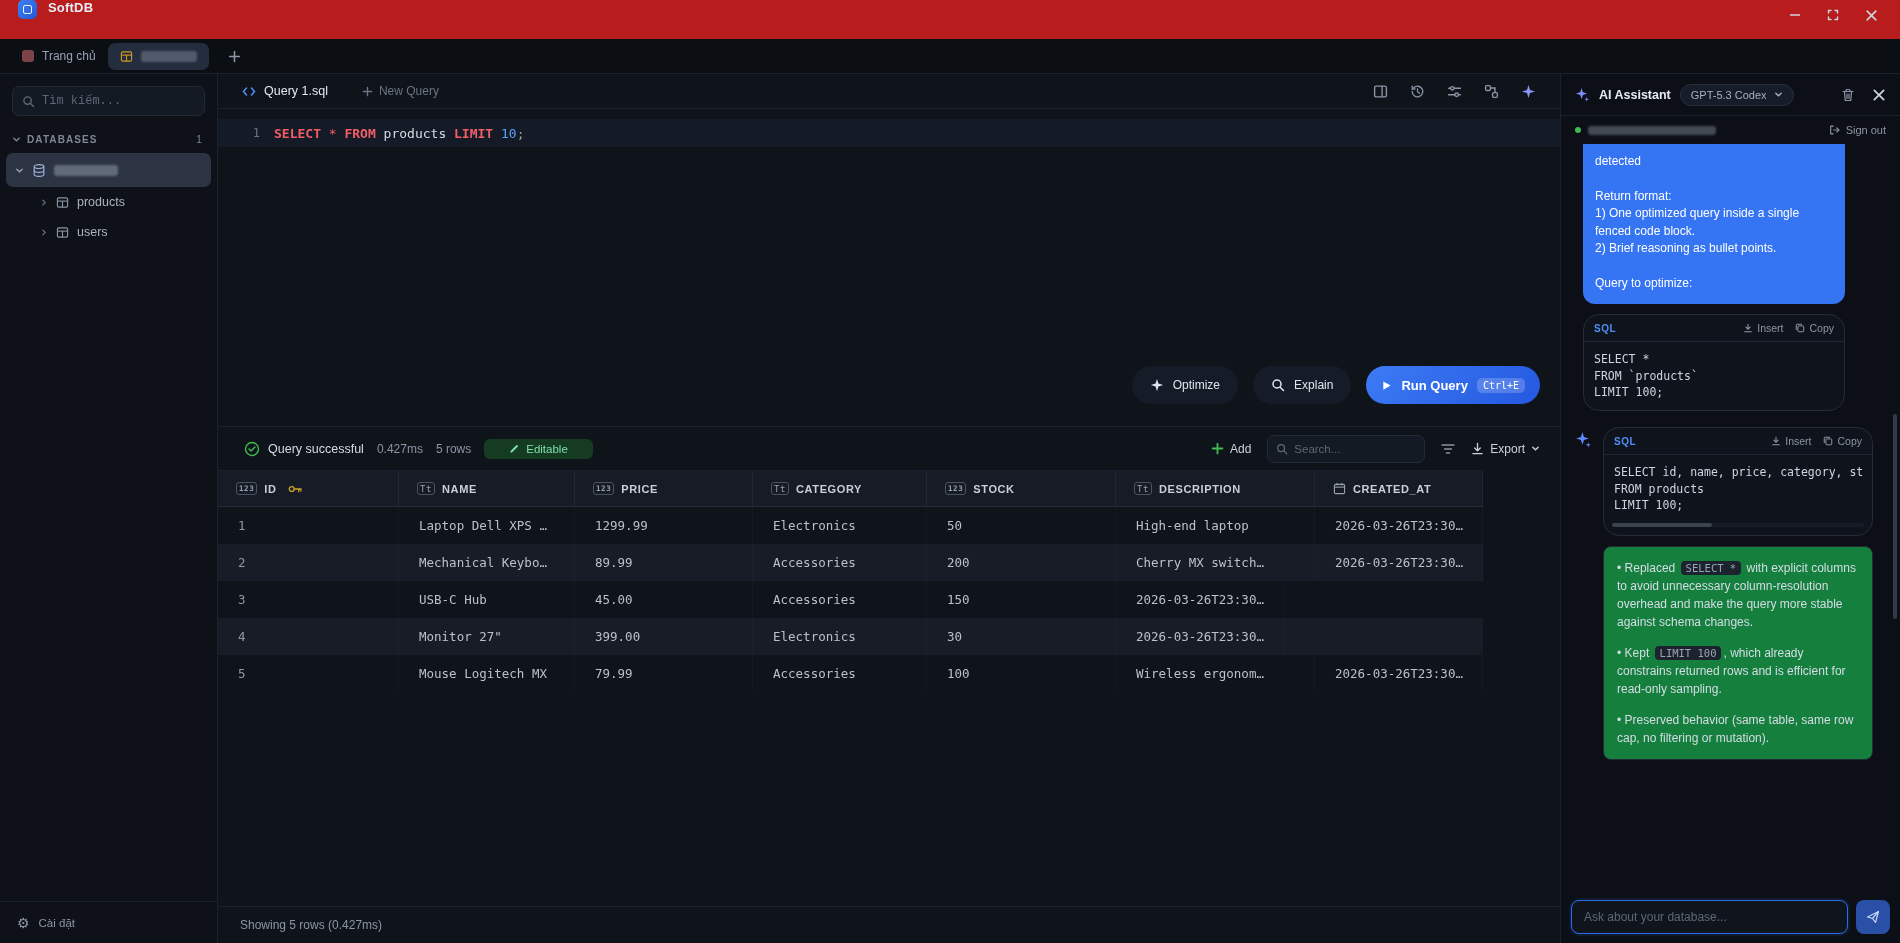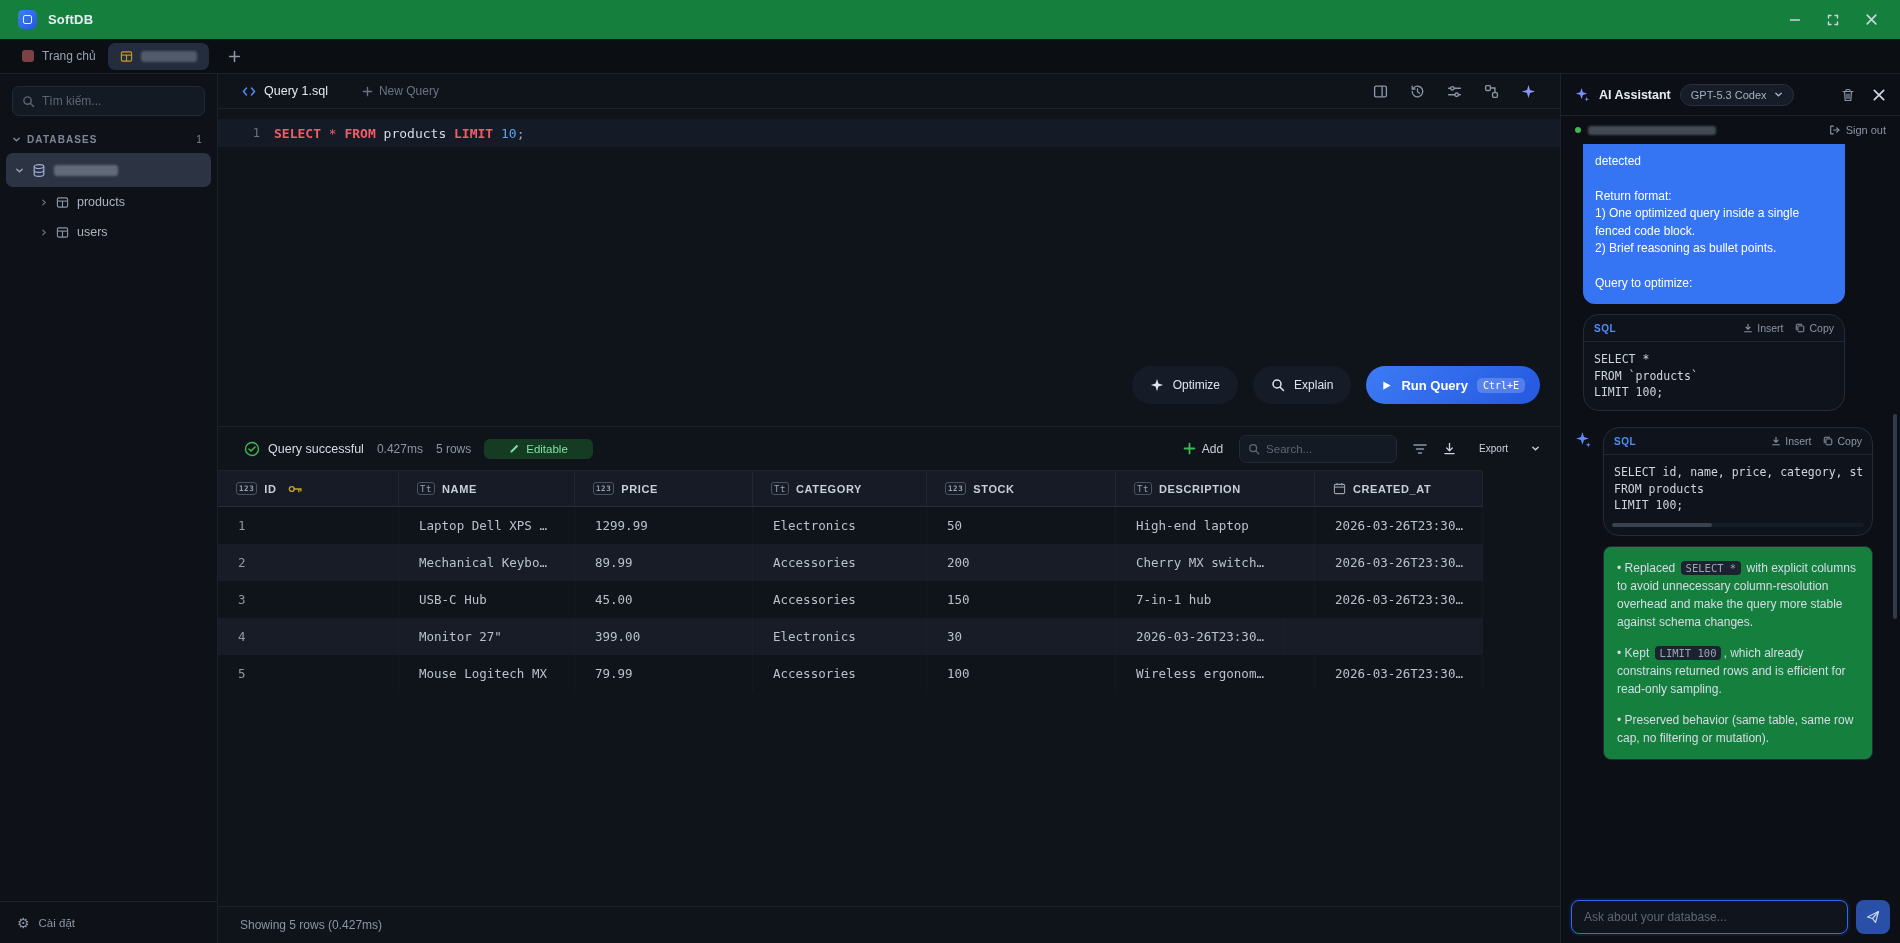--- a/index.html
+++ b/index.html
@@ -4,21 +4,21 @@
 <style>
 *{margin:0;padding:0;box-sizing:border-box}
 html,body{width:1900px;height:943px}
 body{background:#0b0e13;font-family:"Liberation Sans",sans-serif;color:#e2e8f0;overflow:hidden;font-size:13px}
 svg{display:block}
 [data-interactable="true"]{cursor:pointer}
 input{cursor:text}
 .window{display:flex;flex-direction:column;width:100%;height:100%}
 
 
-.titlebar{height:39px;flex:0 0 39px;display:flex;align-items:center;padding:0 10px 0 18px;background:#15803d}
+.titlebar{height:39px;flex:0 0 39px;display:flex;align-items:flex-start;padding:0 10px 0 18px;background:#b91c1c}
 .logo{width:19px;height:19px;border-radius:5px;background:linear-gradient(135deg,#3b82f6,#2457d6);display:flex;align-items:center;justify-content:center}
 .logo-glyph{width:9px;height:9px;border:1.5px solid rgba(255,255,255,.9);border-radius:2px}
 .app-title{margin-left:11px;font-size:13px;font-weight:700;letter-spacing:.2px;color:#e6ecf4}
 .win-controls{margin-left:auto;display:flex}
 .win-btn{width:38px;height:30px;display:flex;align-items:center;justify-content:center;color:#cdd5e0}
 
 
 .tabbar{height:35px;flex:0 0 35px;display:flex;align-items:center;padding:0 10px;background:#0b0e13;border-bottom:1px solid #1b222d}
 .page-tab{height:27px;display:flex;align-items:center;gap:8px;padding:0 12px;border-radius:7px;color:#97a1b0;font-size:12px}
 .page-tab.active{background:#242d3e;color:#d9e0ea}
@@ -31,21 +31,21 @@
 
 .main{flex:1;display:flex;min-height:0}
 
 
 .sidebar{width:218px;flex:0 0 218px;background:#0e1117;border-right:1px solid #1b222d;display:flex;flex-direction:column}
 .conn{padding:13px 16px 0}
 .redact.connname{width:88px;height:12px}
 .conn-sub{margin-top:8px;display:flex;align-items:center;gap:6px;font-size:10px;color:#8a93a2}
 .conn-dot{width:5px;height:5px;border-radius:50%;background:#8a93a2}
 .side-search{margin:12px 12px 0;height:30px;background:#141a23;border:1px solid #222a36;border-radius:7px;display:flex;align-items:center;gap:7px;padding:0 9px;color:#5c6674}
-.side-search input{flex:1;min-width:0;background:none;border:none;outline:none;color:#f97316;font-size:12px;font-family:Liberation Sans, sans-serif}
+.side-search input{flex:1;min-width:0;background:none;border:none;outline:none;color:#f97316;font-size:12px;font-family:Liberation Mono, monospace}
 .side-search input::placeholder{color:#5c6674}
 .side-section{margin:18px 14px 8px 12px;display:flex;align-items:center;gap:6px;color:#7e8797;font-size:10px;font-weight:700;letter-spacing:1.1px}
 .side-count{margin-left:auto;font-weight:400}
 .db-item{margin:0 6px;height:34px;border-radius:7px;background:#2c3444;display:flex;align-items:center;gap:8px;padding:0 9px;color:#9aa4b2}
 .db-icon{color:#9fb3d8}
 .redact.dbname{width:64px;height:11px;background:#6b7482}
 .tree-item{height:30px;display:flex;align-items:center;gap:8px;padding-left:40px;color:#aab3c0;font-size:12.5px}
 .tree-item .chev{color:#6a7482}
 .tree-item .t-icon{color:#8b95a5}
 .side-bottom{margin-top:auto;border-top:1px solid #1b222d;height:42px;flex:0 0 42px;display:flex;align-items:center;gap:9px;padding:0 17px;color:#8b95a5;font-size:11.5px}
@@ -78,21 +78,21 @@
 .status-ok{display:flex;align-items:center;gap:8px;color:#d5dce6;font-size:12.5px}
 .meta{color:#8b95a5;font-size:12px}
 .editable-badge{display:flex;align-items:center;gap:6px;background:rgba(35,134,54,.35);border-radius:6px;padding:4px 25px;color:#7ee2a8;font-size:11.5px}
 .rt-right{margin-left:auto;display:flex;align-items:center;gap:16px}
 .add-btn{display:flex;align-items:center;gap:6px;color:#cbd3dd;font-size:12px}
 .add-plus{color:#3fb950}
 .grid-search{width:158px;height:28px;background:#141a23;border:1px solid #222a36;border-radius:7px;display:flex;align-items:center;gap:6px;padding:0 8px;color:#5c6674}
 .grid-search input{flex:1;min-width:0;background:none;border:none;outline:none;color:#cdd5e0;font-size:11.5px;font-family:inherit}
 .grid-search input::placeholder{color:#5c6674}
 .icon-btn{color:#8b95a5}
-.export-btn{display:flex;align-items:center;gap:23px;color:#cbd3dd;font-size:10px}
+.export-btn{display:flex;align-items:center;gap:6px;color:#cbd3dd;font-size:12px}
 
 
 .thead{display:flex;height:37px;flex:0 0 37px;background:#161b25;border-top:1px solid #1b222d;border-bottom:1px solid #242c3a;width:1265px}
 .th{display:flex;align-items:center;gap:7px;padding:0 14px 0 18px;border-right:1px solid rgba(110,125,150,.12);color:#c8d0db;font-size:11px;font-weight:700;letter-spacing:.6px}
 .typechip{display:inline-flex;align-items:center;justify-content:center;min-width:18px;height:13px;border:1px solid #4a5361;border-radius:3px;color:#97a1b0;font-family:"DejaVu Sans Mono",monospace;font-weight:700;padding:0 2px}
 .typechip.num{font-size:7.5px}
 .typechip.txt{font-size:9px;font-weight:400}
 .keyicon{margin-left:4px}
 .tbody{width:1265px}
 .trow{display:flex;height:37px}
@@ -442,21 +442,20 @@
             <div class="td" data-interactable="true" style="width: 189px;">200</div>
             <div class="td" data-interactable="true" style="width: 199px;">Cherry MX switch…</div>
             <div class="td" data-interactable="true" style="width: 168px;">2026-03-26T23:30…</div>
           </div>
           <div class="trow" data-interactable="true">
             <div class="td idc" data-interactable="true" style="width: 181px;">3</div>
             <div class="td" data-interactable="true" style="width: 176px;">USB-C Hub</div>
             <div class="td" data-interactable="true" style="width: 178px;">45.00</div>
             <div class="td" data-interactable="true" style="width: 174px;">Accessories</div>
             <div class="td" data-interactable="true" style="width: 189px;">150</div>
-            <div class="td" data-interactable="true" style="width: 199px;">7-in-1 hub</div>
             <div class="td" data-interactable="true" style="width: 168px;">2026-03-26T23:30…</div>
           </div>
           <div class="trow alt" data-interactable="true">
             <div class="td idc" data-interactable="true" style="width: 181px;">4</div>
             <div class="td" data-interactable="true" style="width: 176px;">Monitor 27"</div>
             <div class="td" data-interactable="true" style="width: 178px;">399.00</div>
             <div class="td" data-interactable="true" style="width: 174px;">Electronics</div>
             <div class="td" data-interactable="true" style="width: 189px;">30</div>
             <div class="td" data-interactable="true" style="width: 168px;">2026-03-26T23:30…</div>
           </div>

